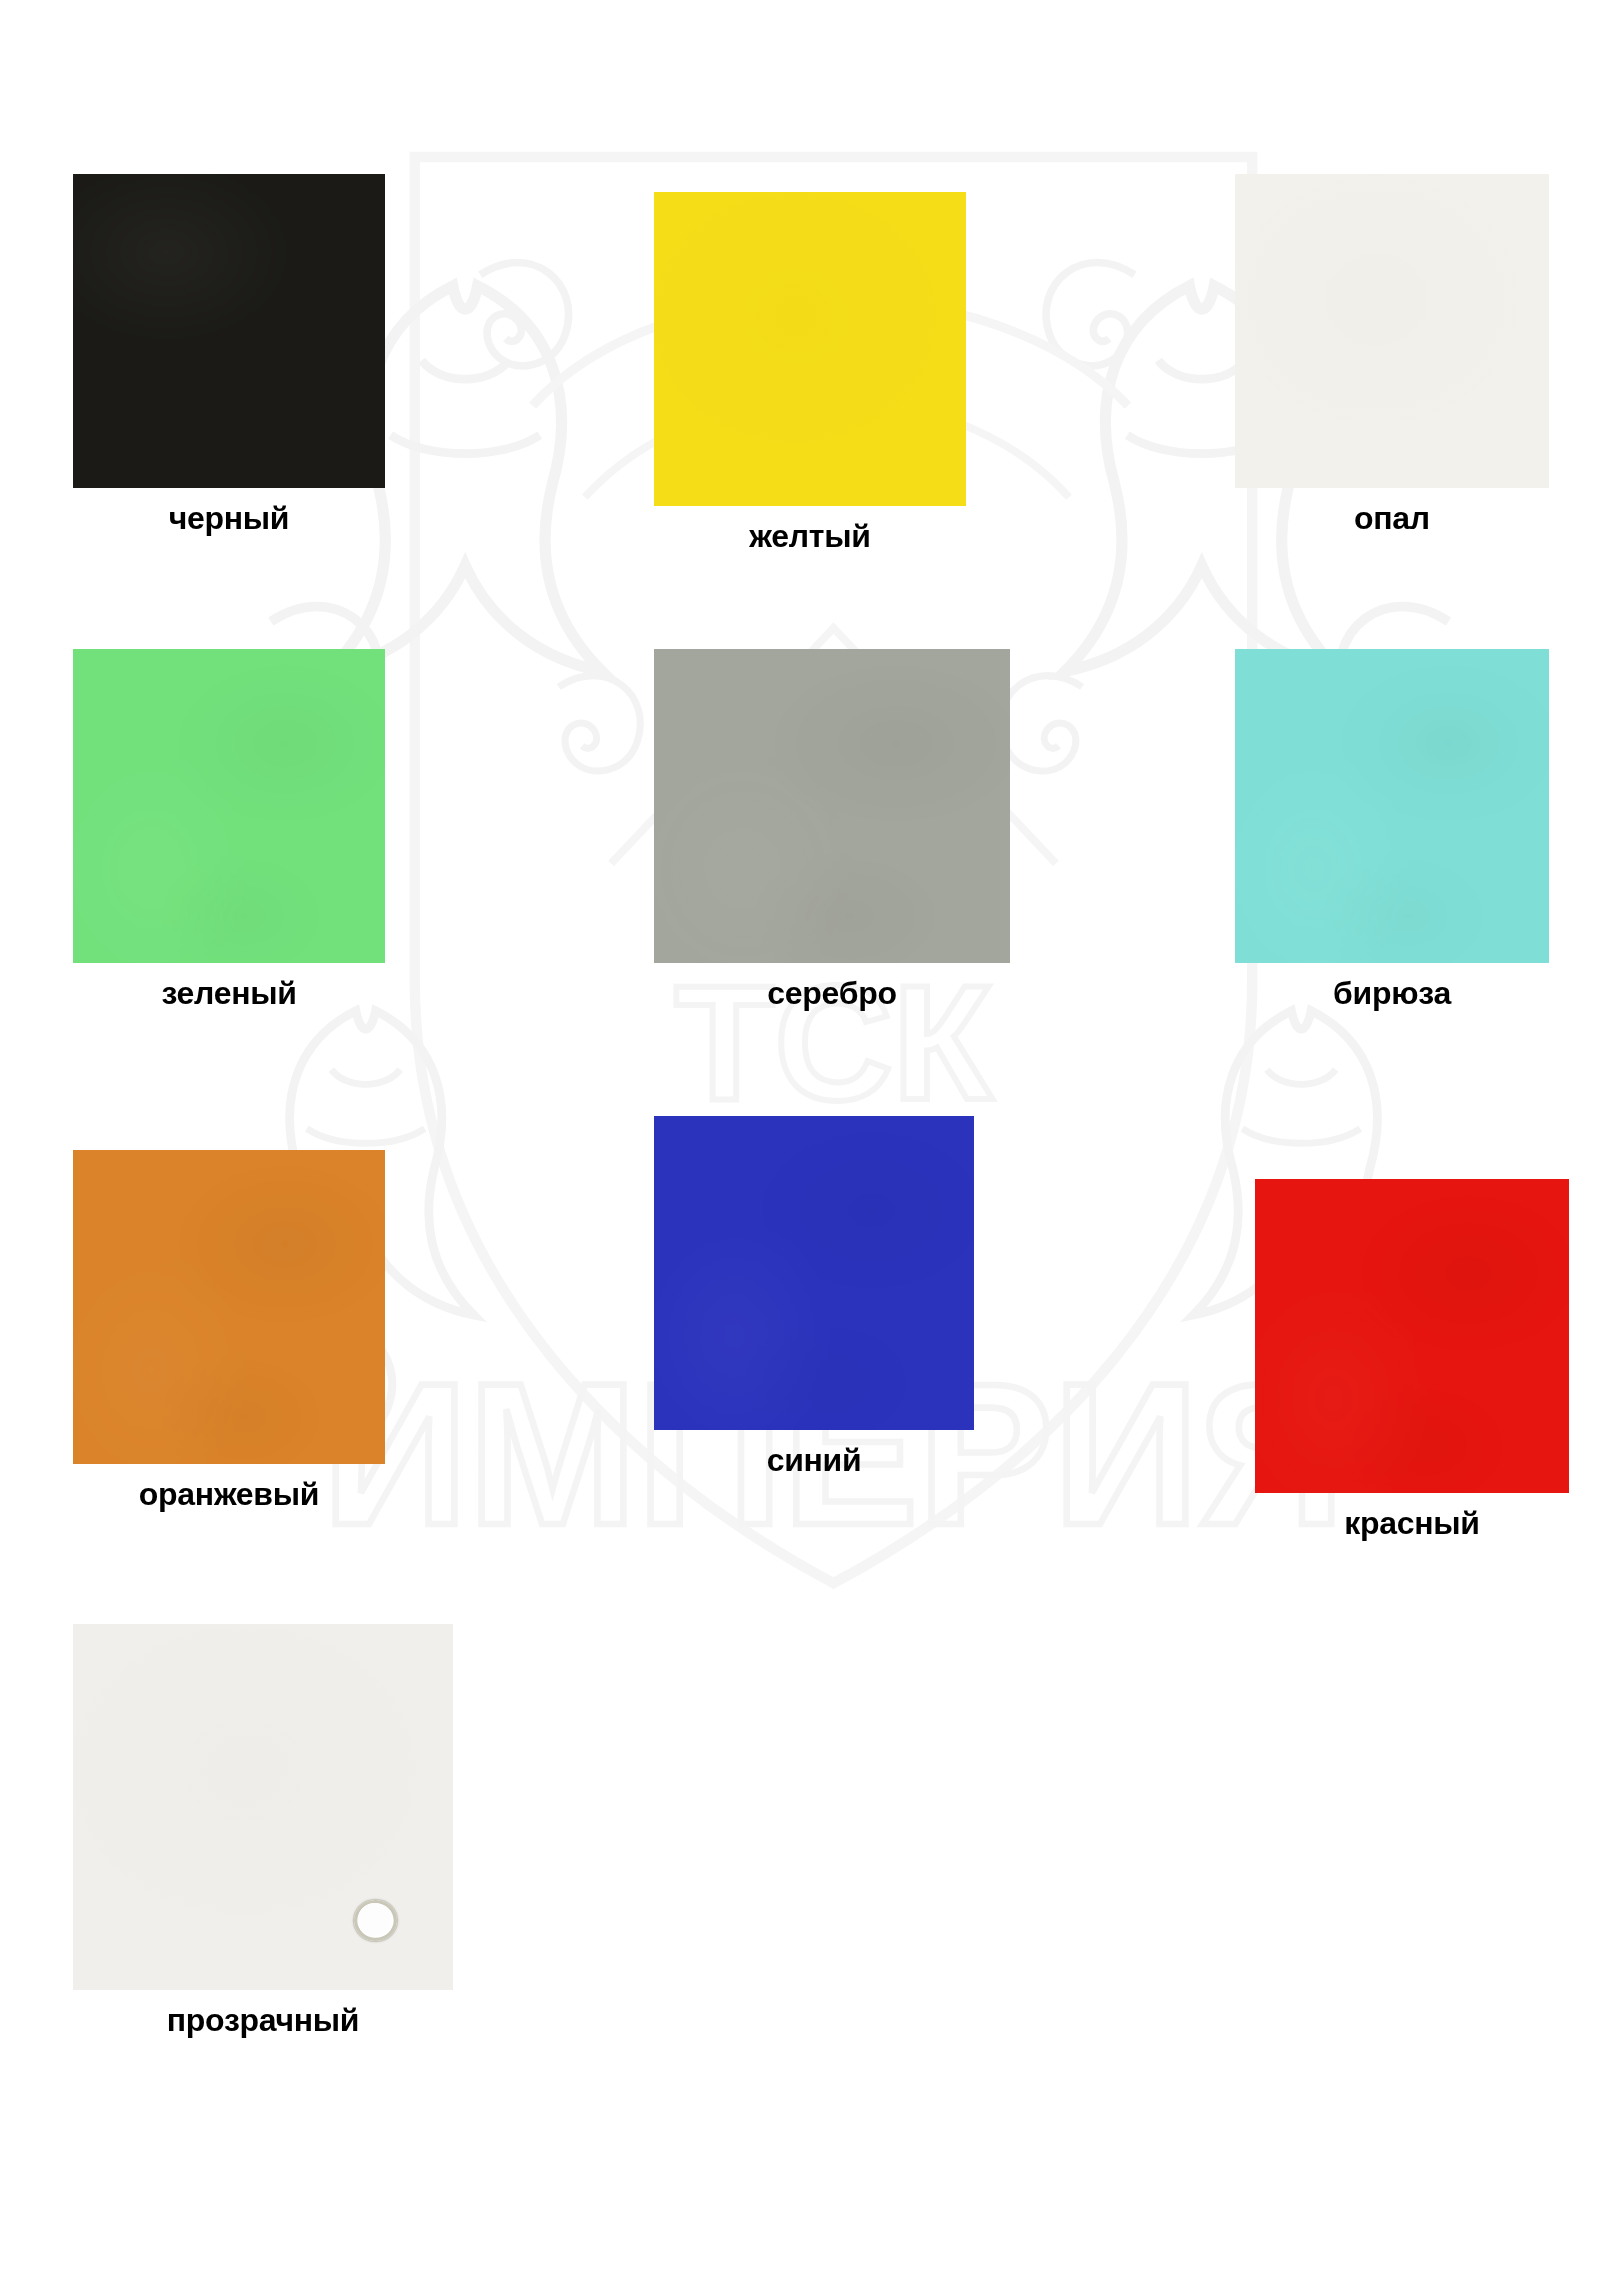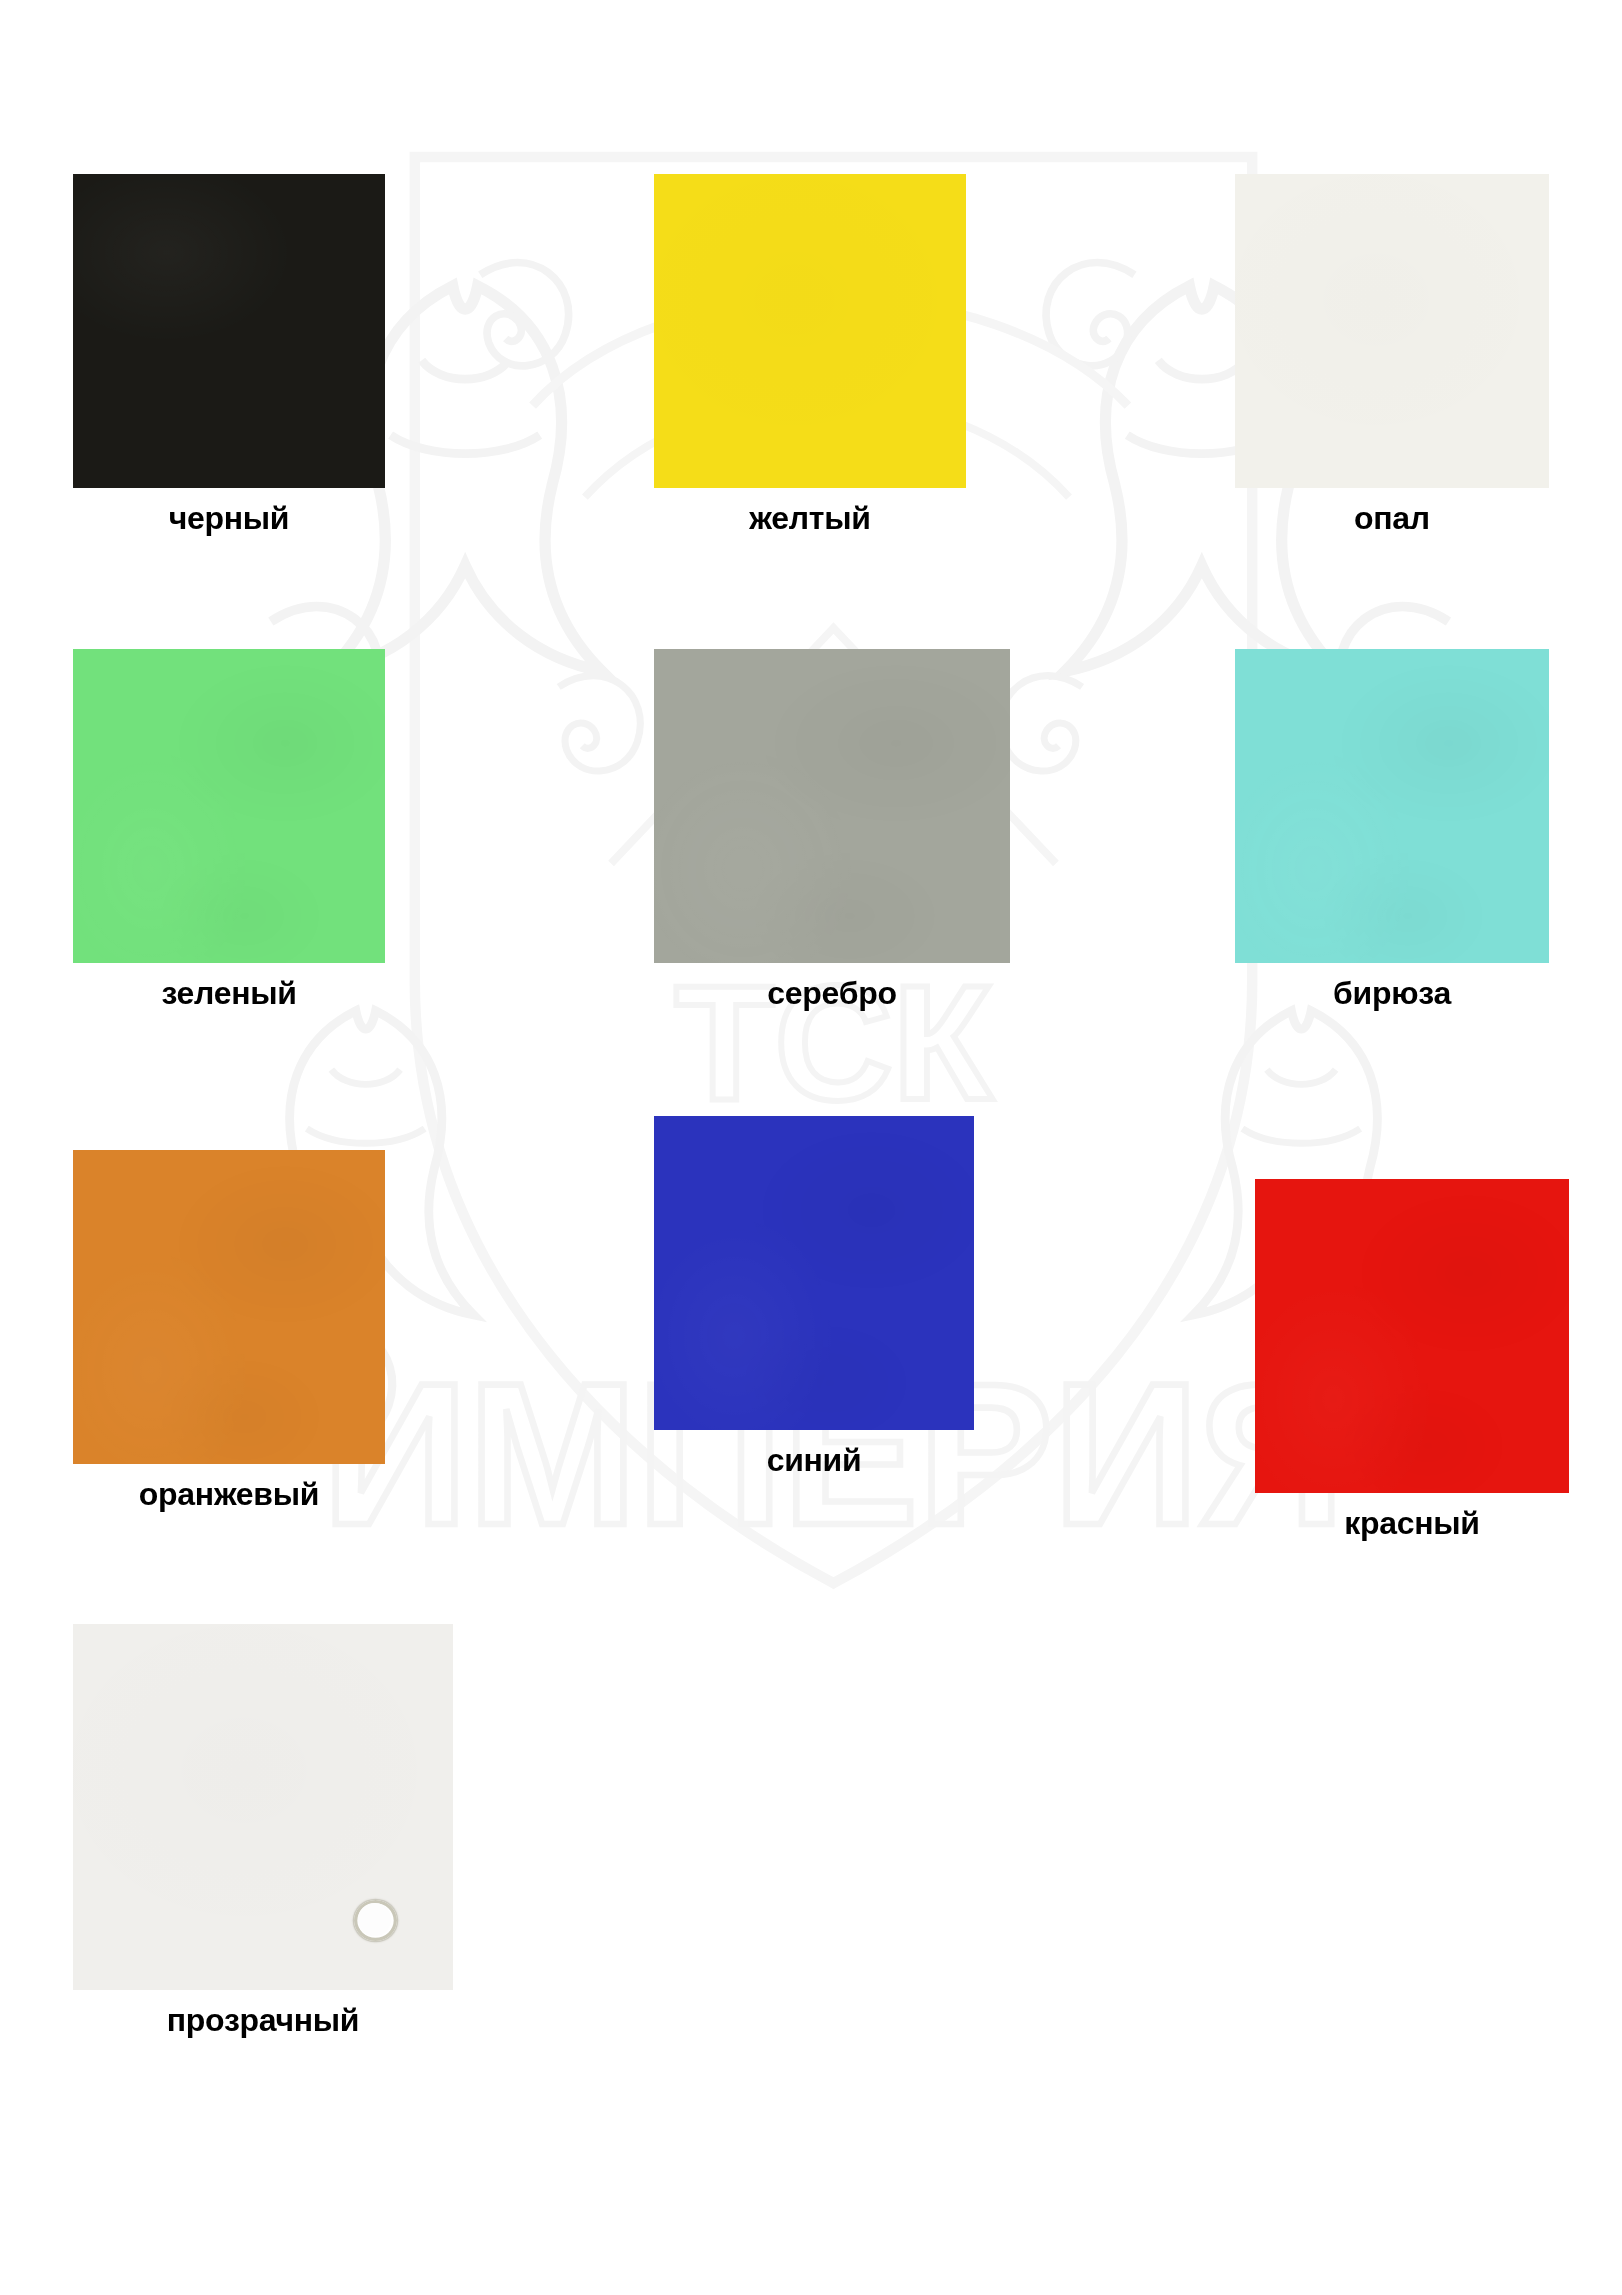--- a/index.html
+++ b/index.html
@@ -131,21 +131,21 @@
   </svg>
 </div>
 
 <div id="grid">
     <div class="cell" style="left: 73px; top: 174px; width: 312px;">
       <div class="swatch" title="черный" style="height: 314px; background: rgb(27, 26, 22);">
         <div class="tex" style="background-image: radial-gradient(70% 50% at 30% 25%, rgba(255, 255, 255, 0.07), rgba(0, 0, 0, 0) 60%), linear-gradient(103deg, rgba(255, 255, 255, 0.05) 0px, rgba(255, 255, 255, 0.05) 1.3px, rgba(0, 0, 0, 0) 1.3px, rgba(0, 0, 0, 0) 18.3px), linear-gradient(77deg, rgba(255, 255, 255, 0.04) 0px, rgba(255, 255, 255, 0.04) 1.3px, rgba(0, 0, 0, 0) 1.3px, rgba(0, 0, 0, 0) 29px);"></div>
       </div>
       <div class="caption cap-center">черный</div>
     </div>
-    <div class="cell" style="left: 654px; top: 174px; width: 312px;">
+    <div class="cell" style="left: 654px; top: 192px; width: 312px;">
       <div class="swatch" title="желтый" style="height: 314px; background: rgb(245, 221, 24);">
         <div class="tex" style="background-image: radial-gradient(80% 70% at 45% 40%, rgba(0, 0, 0, 0.016), rgba(0, 0, 0, 0) 75%);"></div>
       </div>
       <div class="caption cap-center">желтый</div>
     </div>
     <div class="cell" style="left: 1235px; top: 174px; width: 314px;">
       <div class="swatch" title="опал" style="height: 314px; background: rgb(242, 241, 235);">
         <div class="tex" style="background-image: radial-gradient(80% 70% at 45% 40%, rgba(0, 0, 0, 0.016), rgba(0, 0, 0, 0) 75%);"></div>
       </div>
       <div class="caption cap-center">опал</div>

